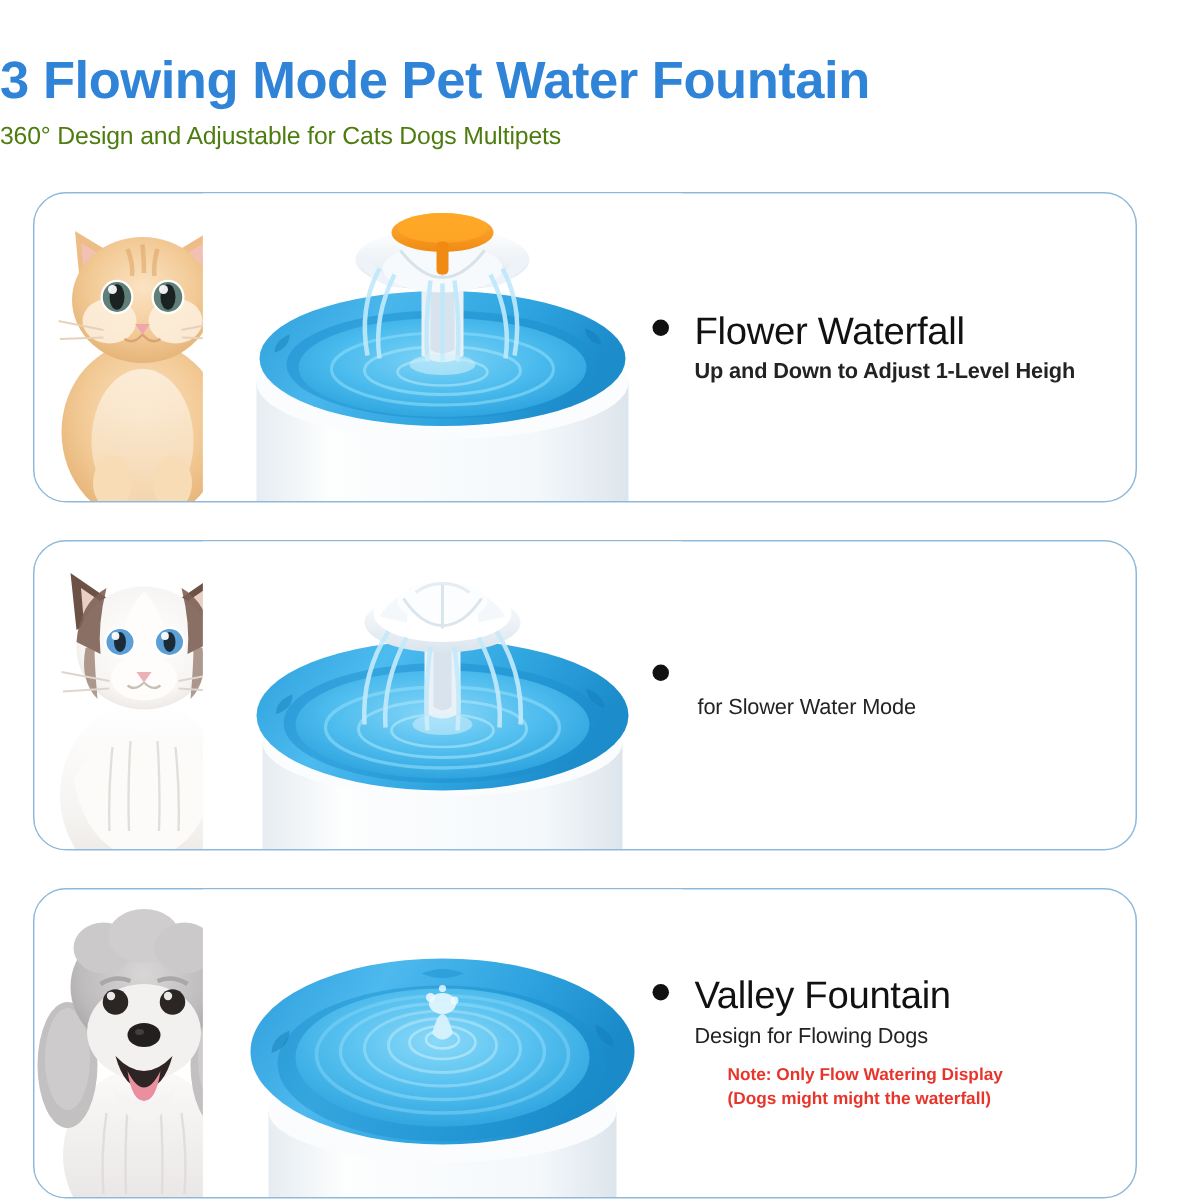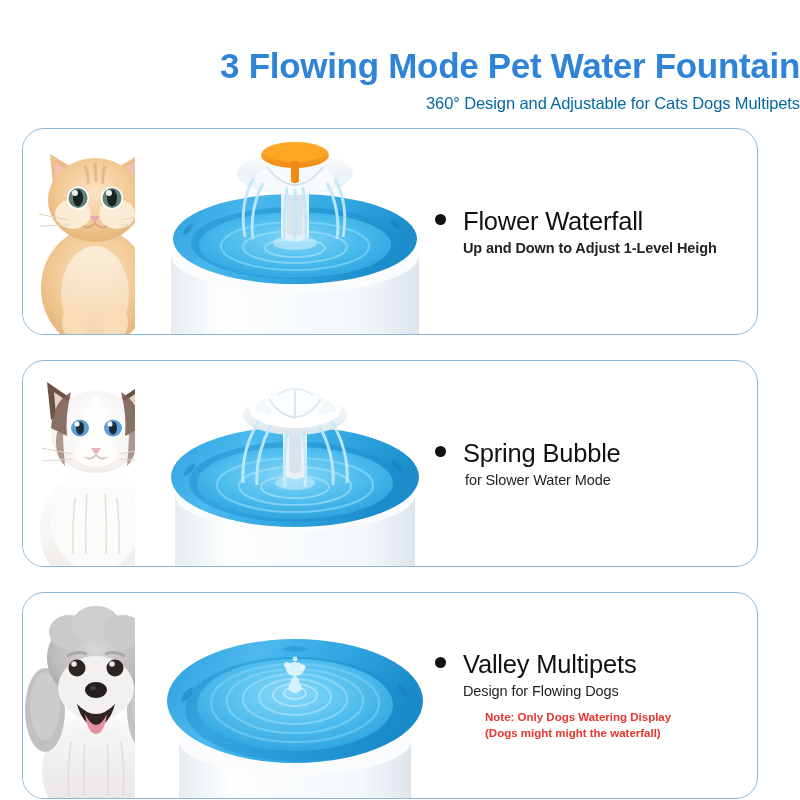--- a/index.html
+++ b/index.html
@@ -11,35 +11,35 @@
     height: 800px;
     background: #ffffff;
     font-family: "Liberation Sans", sans-serif;
     overflow: hidden;
     position: relative;
   }
 
   
   .header {
     width: 100%;
-    padding-top: 48px;
-    text-align: right;
+    padding-top: 36px;
+    text-align: left;
   }
   .main-title {
     font-size: 35px;
     font-weight: bold;
     color: #2f84d8;
     letter-spacing: -0.3px;
     line-height: 1.05;
     margin: 0;
   }
   .sub-title {
     font-size: 16.5px;
-    color: #0369a1;
-    margin: 9px 0 0 16px;
+    color: #4d7c0f;
+    margin: 9px 0 0 0;
     letter-spacing: -0.1px;
   }
 
   
   .cards {
     position: absolute;
     left: 22px;
     top: 128px;
     width: 756px;
   }
@@ -396,21 +396,20 @@
           <path d="M152 72 q-4 32 -2 56"></path>
           <path d="M168 72 q4 32 2 56"></path>
         </g>
         <ellipse cx="160" cy="124" rx="20" ry="7" fill="#d8f2fc" opacity="0.5"></ellipse>
       </svg>
     </div>
 
     <div class="card-text">
       <div class="feat-head">
         <span class="bullet"></span>
-        <span class="feat-title">Spring Bubble</span>
       </div>
       <div class="feat-sub">for Slower Water Mode</div>
     </div>
   </div>
 
   <div class="card c3">
 
     <div class="pet-photo">
       <svg class="pet-svg" viewBox="0 0 146 196" xmlns="http://www.w3.org/2000/svg">
         <defs>
@@ -512,23 +511,23 @@
         <path d="M262 92 q12 5 12 15 q-12 -4 -12 -15 Z" fill="#1580bc" opacity="0.6"></path>
         <path d="M58 96 q-12 5 -12 15 q12 -4 12 -15 Z" fill="#1580bc" opacity="0.5"></path>
 
         <path d="M146 58 q14 -6 28 0 q-14 6 -28 0 Z" fill="#1f93d2" opacity="0.55"></path>
       </svg>
     </div>
 
     <div class="card-text">
       <div class="feat-head">
         <span class="bullet"></span>
-        <span class="feat-title">Valley Multipets</span>
+        <span class="feat-title">Valley Fountain</span>
       </div>
       <div class="feat-sub">Design for Flowing Dogs</div>
       <div class="feat-note">
-        <div>Note: Only Dogs Watering Display</div>
+        <div>Note: Only Flow Watering Display</div>
         <div>(Dogs might might the waterfall)</div>
       </div>
     </div>
   </div>
 
 </div>
 
 </body></html>

